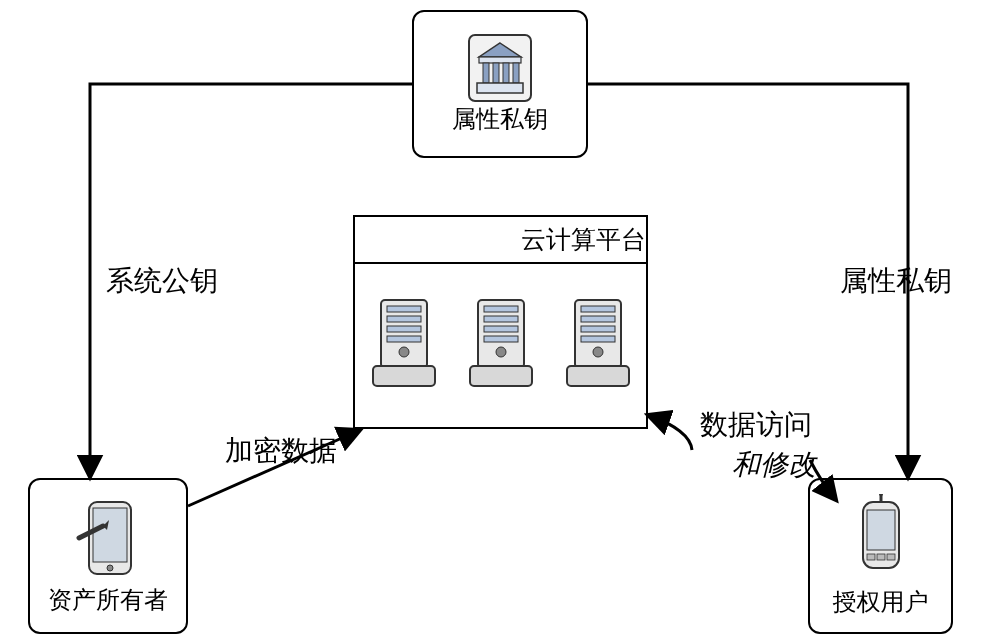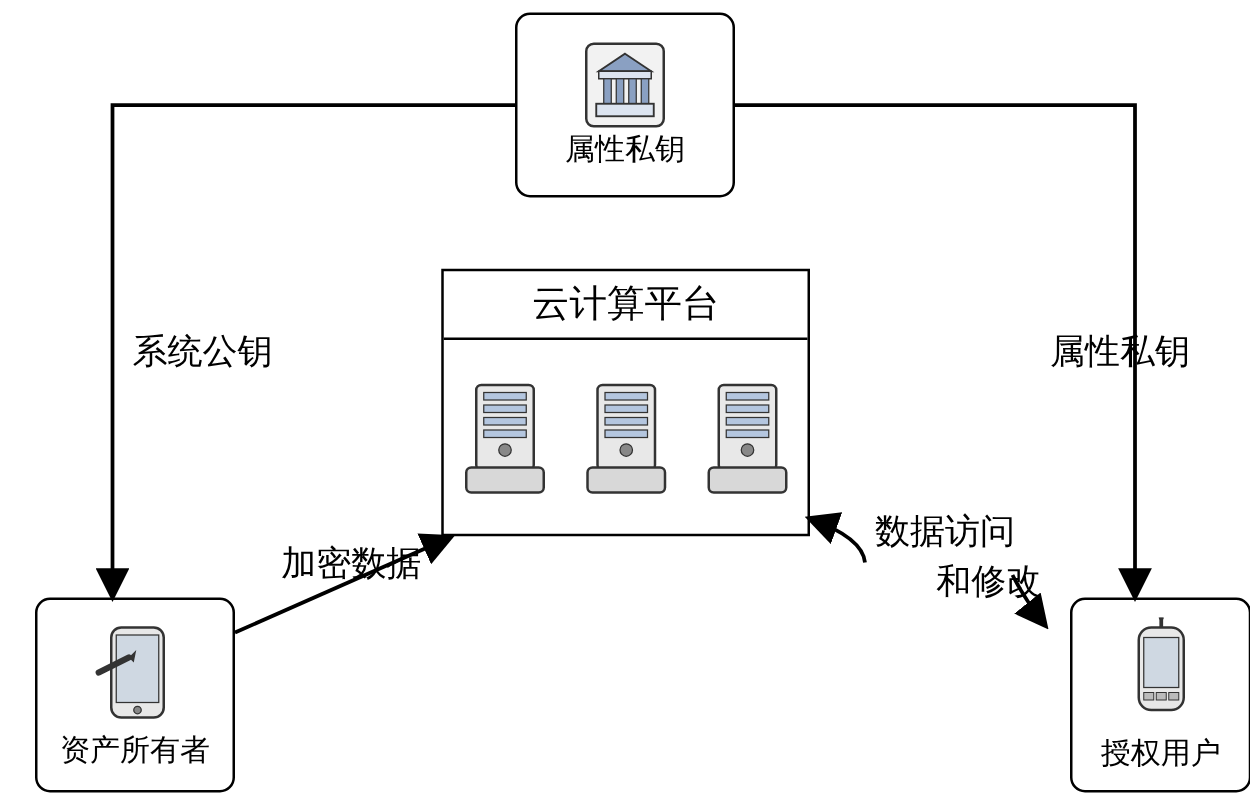--- a/index.html
+++ b/index.html
@@ -28,22 +28,22 @@
     font-size: 24px;
     white-space: nowrap;
   }
   .cloud-box {
     position: absolute;
     border: 2px solid #000;
     background: #fff;
   }
   .cloud-header {
     border-bottom: 2px solid #000;
-    text-align: center;
-    font-size: 30px;
+    text-align: right;
+    font-size: 25px;
     padding: 6px 0;
   }
   .cloud-body {
     display: flex;
     justify-content: space-around;
     align-items: center;
     height: 160px;
   }
   .edge-label {
     position: absolute;
@@ -113,41 +113,41 @@
   <svg width="70" height="88" viewBox="0 0 70 88">
     <rect x="16" y="6" width="42" height="72" rx="8" fill="#e8e8e8" stroke="#333" stroke-width="2"></rect>
     <rect x="20" y="12" width="34" height="54" fill="#cfd8e2" stroke="#333" stroke-width="1"></rect>
     <circle cx="37" cy="72" r="3" fill="#888" stroke="#333" stroke-width="1"></circle>
     <line x1="6" y1="42" x2="30" y2="30" stroke="#333" stroke-width="5" stroke-linecap="round"></line>
     <polygon points="30,30 36,24 34,34" fill="#333"></polygon>
   </svg>
   <div class="node-label">资产所有者</div>
 </div>
 
-<div class="node-box" style="left:856px; top:478px; width:145px; height:156px;text-align:right;">
+<div class="node-box" style="left:808px; top:478px; width:145px; height:156px;text-align:right;">
   <svg width="60" height="92" viewBox="0 0 60 92">
     <rect x="12" y="8" width="36" height="66" rx="10" fill="#e8e8e8" stroke="#333" stroke-width="2"></rect>
     <rect x="16" y="16" width="28" height="40" fill="#cfd8e2" stroke="#333" stroke-width="1"></rect>
     <rect x="16" y="60" width="8" height="6" fill="#bbb" stroke="#333" stroke-width="0.8"></rect>
     <rect x="26" y="60" width="8" height="6" fill="#bbb" stroke="#333" stroke-width="0.8"></rect>
     <rect x="36" y="60" width="8" height="6" fill="#bbb" stroke="#333" stroke-width="0.8"></rect>
     <line x1="30" y1="8" x2="30" y2="0" stroke="#333" stroke-width="3"></line>
     <circle cx="30" cy="0" r="2" fill="#333"></circle>
   </svg>
   <div class="node-label">授权用户</div>
 </div>
 
 <div class="edge-label" style="left:106px; top:262px;">系统公钥</div>
 
 <div class="edge-label" style="left:840px; top:262px;">属性私钥</div>
 
 <div class="edge-label" style="left:225px; top:432px;">加密数据</div>
 
 <div class="edge-label" style="left:700px; top:406px;">数据访问</div>
-<div class="edge-label" style="left:749px; top:446px;">和修改</div>
+<div class="edge-label" style="left:732px; top:446px;font-style:italic;">和修改</div>
 
 <svg class="overlay">
   <defs>
     <marker id="arrow" viewBox="0 0 12 12" refX="10" refY="6" markerWidth="9" markerHeight="9" orient="auto-start-reverse">
       <path d="M0,0 L12,6 L0,12 z" fill="#000"></path>
     </marker>
   </defs>
 
   <path d="M412,84 L90,84 L90,477" fill="none" stroke="#000" stroke-width="3" marker-end="url(#arrow)"></path>
 

